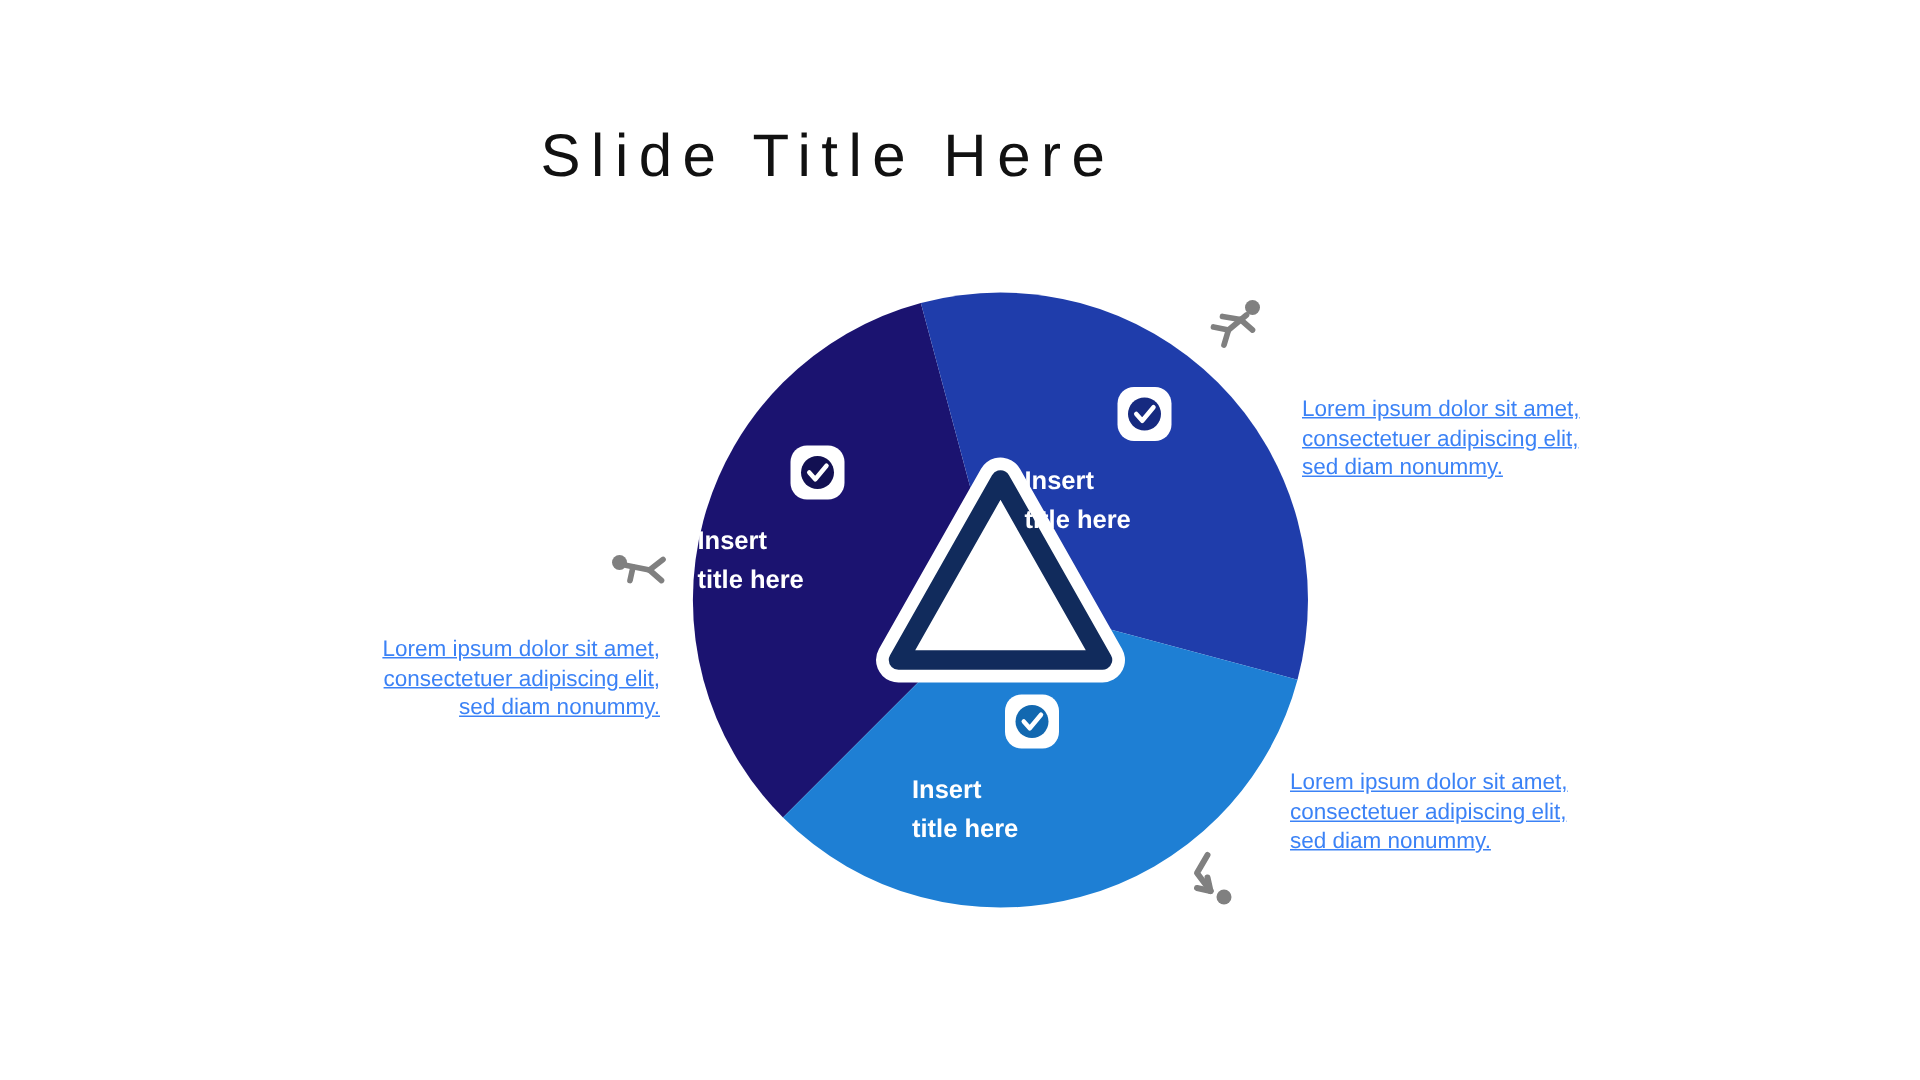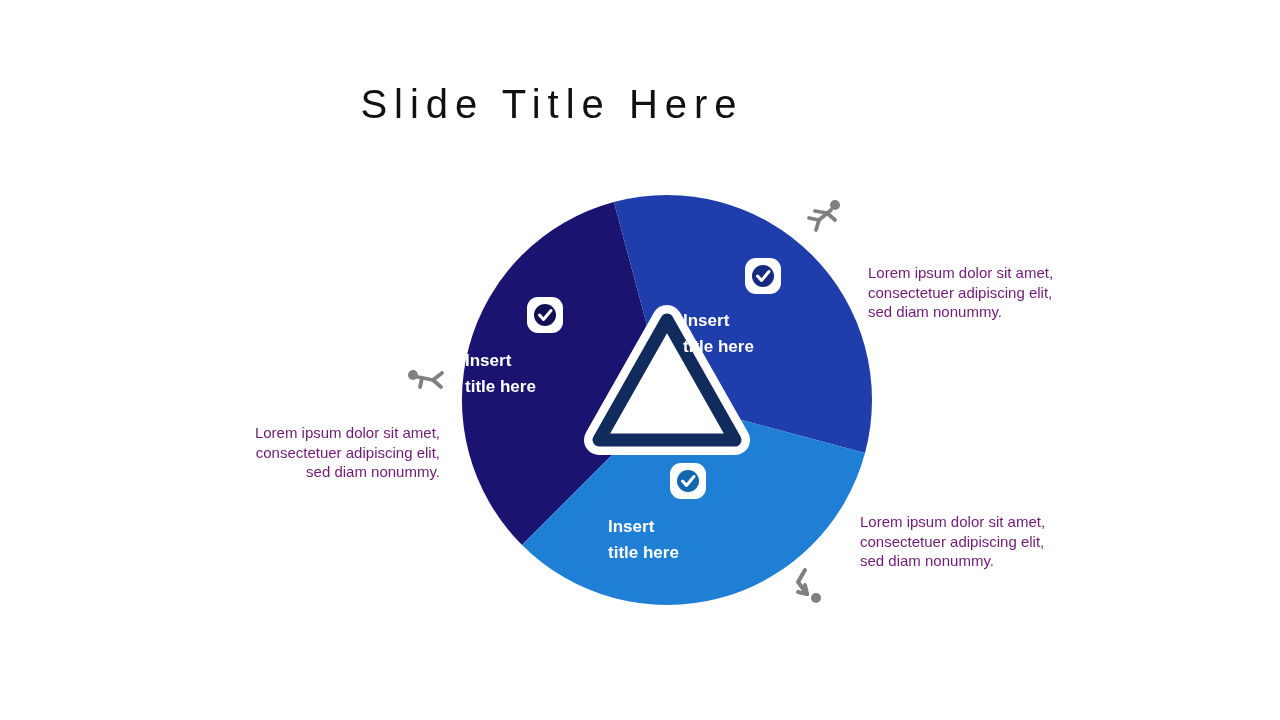--- a/index.html
+++ b/index.html
@@ -42,21 +42,22 @@
   .seg-label-top    { left: 683px; top: 308px; }
   .seg-label-bottom { left: 608px; top: 514px; }
   .badge { position: absolute; width: 38px; height: 38px; }
   .badge-left   { left: 526px; top: 296px; }
   .badge-top    { left: 744px; top: 257px; }
   .badge-bottom { left: 669px; top: 462px; }
   .note {
     position: absolute;
     font-size: 15px;
     line-height: 19.5px;
-    color: #701a75;
+    color: #3b82f6;
+    text-decoration: underline;
   }
   .note-right-top    { left: 868px; top: 263px; width: 215px; text-align: left; }
   .note-left         { left: 228px; top: 423px; width: 212px; text-align: right; }
   .note-right-bottom { left: 860px; top: 512px; width: 212px; text-align: left; }
   .person { position: absolute; width: 44px; height: 44px; }
   .person-top-right    { left: 804px; top: 196px; }
   .person-left         { left: 406px; top: 358px; }
   .person-bottom-right { left: 786px; top: 565px; }
 </style>
 </head>

